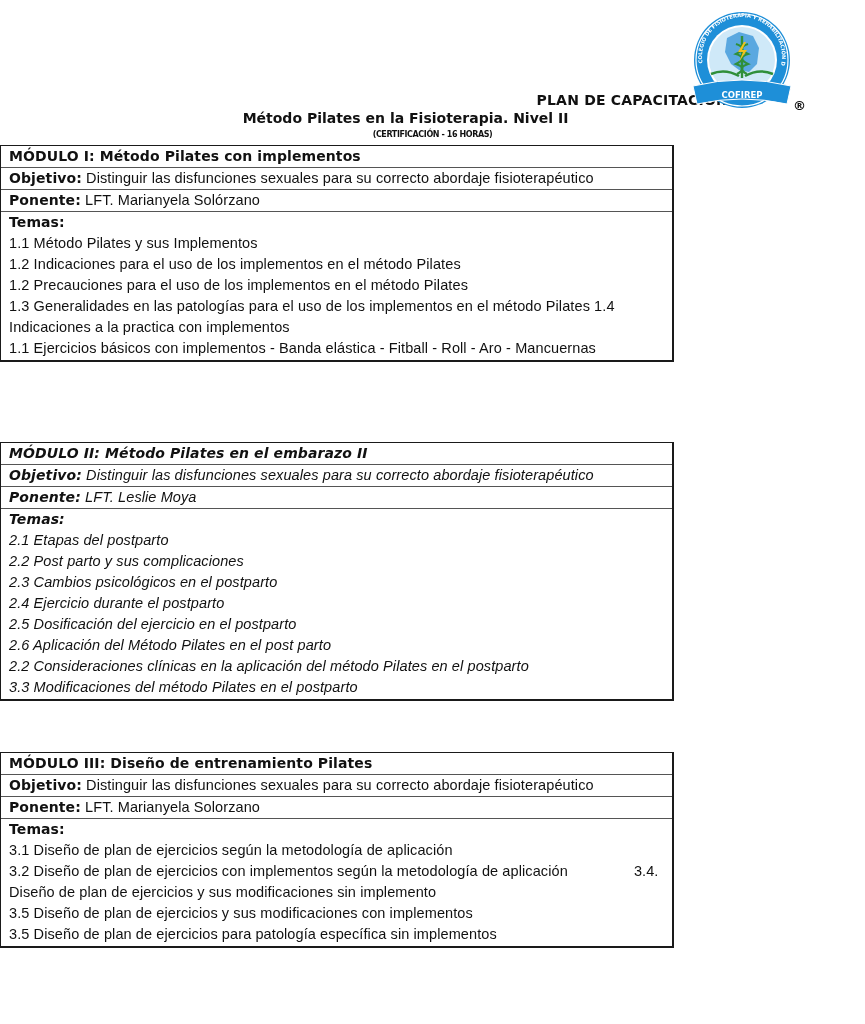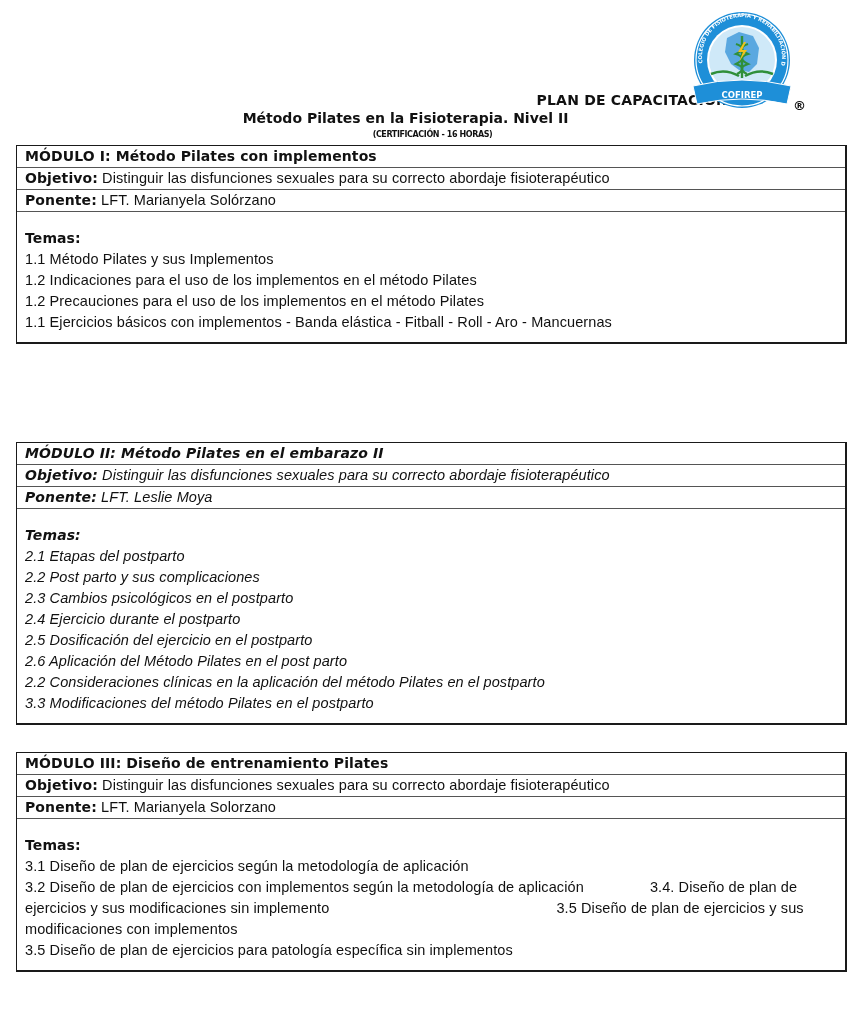--- a/index.html
+++ b/index.html
@@ -61,22 +61,22 @@
   .registered {
     position: absolute;
     left: 793px;
     top: 98px;
     font-size: 13px;
     font-weight: bold;
   }
 
   .module {
     position: absolute;
-    left: 16px;
-    width: 831px;
+    left: 0;
+    width: 674px;
     border: 1.5px solid #1a1a1a;
     box-sizing: border-box;
     border-right-width: 2.5px;
     border-bottom-width: 2px;
   }
   .row {
     padding: 0 8px;
     font-size: 14.5px;
     line-height: 21px;
     border-bottom: 1.5px solid #555;
@@ -90,22 +90,21 @@
     font-weight: bold;
     font-family: "DejaVu Sans", sans-serif;
     font-size: 14px;
   }
   .lbl {
     font-weight: bold;
     font-family: "DejaVu Sans", sans-serif;
     font-size: 14px;
   }
   .topics {
-    padding: 0 8px 9px 8px;
-    margin-top: 16px;
+    padding: 0 8px 1px 8px;
   }
   .topic {
     font-size: 14.5px;
     line-height: 21px;
     font-family: "Liberation Sans", sans-serif;
     letter-spacing: 0.1px;
     white-space: pre-wrap;
   }
   .topics-label {
     font-weight: bold;
@@ -154,20 +153,21 @@
   </div>
   <div class="row">
     <span class="lbl">Ponente:</span>
     <span>LFT.  Marianyela Solórzano</span>
   </div>
   <div class="row topics">
     <div class="topics-label">Temas:</div>
     <div class="topic">1.1 Método Pilates y sus Implementos</div>
     <div class="topic">1.2 Indicaciones para el uso de los implementos en el método Pilates</div>
     <div class="topic">1.2 Precauciones para el uso de los implementos en el método Pilates</div>
+    <div class="topic">1.3 Generalidades en las patologías para el uso de los implementos en el método Pilates 1.4 Indicaciones a la practica con implementos</div>
     <div class="topic">1.1 Ejercicios básicos con implementos - Banda elástica - Fitball - Roll - Aro - Mancuernas</div>
   </div>
 </div>
 
 <div class="module" style="top:442px;font-style:italic;">
   <div class="row head">MÓDULO II: Método Pilates en el embarazo II</div>
   <div class="row">
     <span class="lbl">Objetivo:</span>
     <span>Distinguir las disfunciones sexuales para su correcto abordaje fisioterapéutico</span>
   </div>

